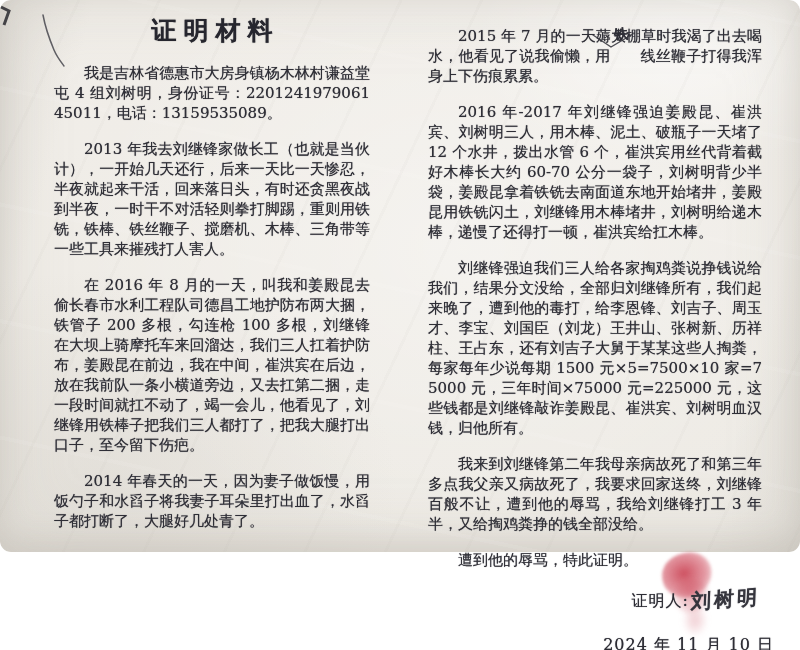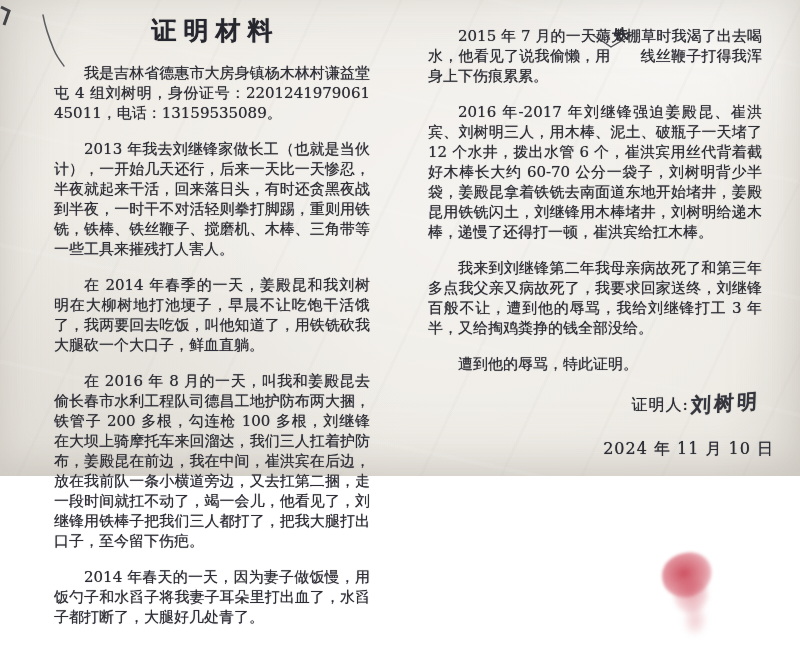--- a/index.html
+++ b/index.html
@@ -1,25 +1,26 @@
 <!DOCTYPE html>
 <html lang="zh"><head>
 <meta charset="utf-8">
 <style>
   html,body{margin:0;padding:0;}
   body{width:800px;height:650px;overflow:hidden;
        font-family:"DejaVu Serif","Liberation Serif",serif;}
-  .page{position:relative;width:800px;height:476px;
+  .page{position:relative;width:800px;height:552px;
     background:
       radial-gradient(ellipse 300px 180px at 85% 8%, rgba(255,255,255,0.55), transparent 70%),
       radial-gradient(ellipse 420px 300px at 12% 88%, rgba(188,183,175,0.22), transparent 72%),
       radial-gradient(ellipse 520px 420px at 58% 45%, rgba(255,255,255,0.35), transparent 75%),
       linear-gradient(105deg, rgba(198,194,187,0.30), transparent 10%, transparent 90%, rgba(198,194,187,0.28)),
       linear-gradient(#f1eee9, #edeae4);
     box-shadow: inset 0 0 70px rgba(176,171,162,0.28), inset 0 -12px 28px rgba(158,152,143,0.22);
+    border-radius: 11px;
   }
   .texture{position:absolute;inset:0;pointer-events:none;
     background:
       repeating-linear-gradient(115deg, transparent 0 70px, rgba(170,166,158,0.05) 70px 73px),
       repeating-linear-gradient(12deg, transparent 0 110px, rgba(255,255,255,0.07) 110px 114px);}
   .col{position:absolute;color:#2e2e36;}
   .col-left{left:38px;top:8px;width:348px;}
   .col-right{left:412px;top:10px;width:366px;}
   h1.title{margin:6px 0 13px;text-align:center;font-size:25px;font-weight:700;
     letter-spacing:7px;color:#26262e;text-indent:7px;
@@ -69,31 +70,31 @@
     <path d="M7,3 C9,14 13,26 18,38 C21,45 25,50 28,54" fill="none" stroke="#46464e" stroke-width="1.5" stroke-linecap="round" opacity="0.85"></path>
   </svg>
   <svg class="corner-mark" viewBox="0 0 14 22">
     <path d="M1,2 L9,6 L4,20" fill="none" stroke="#1e1e24" stroke-width="3" opacity="0.8"></path>
   </svg>
 
   <div class="col col-left">
     <h1 class="title">证明材料</h1>
     <p class="para">我是吉林省德惠市大房身镇杨木林村谦益堂屯 4 组刘树明，身份证号：220124197906145011，电话：13159535089。</p>
     <p class="para">2013 年我去刘继锋家做长工（也就是当伙计），一开始几天还行，后来一天比一天惨忍，半夜就起来干活，回来落日头，有时还贪黑夜战到半夜，一时干不对活轻则拳打脚踢，重则用铁铣，铁棒、铁丝鞭子、搅磨机、木棒、三角带等一些工具来摧残打人害人。</p>
-    <p class="para">在 2014 年春季的一天，姜殿昆和我刘树明在大柳树地打池埂子，早晨不让吃饱干活饿了，我两要回去吃饭，叫他知道了，用铁铣砍我大腿砍一个大口子，鲜血直躺。</p>
     <p class="para">在 2016 年 8 月的一天，叫我和姜殿昆去偷长春市水利工程队司德昌工地护防布两大捆，铁管子 200 多根，勾连枪 100 多根，刘继锋在大坝上骑摩托车来回溜达，我们三人扛着护防布，姜殿昆在前边，我在中间，崔洪宾在后边，放在我前队一条小横道旁边，又去扛第二捆，走一段时间就扛不动了，竭一会儿，他看见了，刘继锋用铁棒子把我们三人都打了，把我大腿打出口子，至今留下伤疤。</p>
     <p class="para">2014 年春天的一天，因为妻子做饭慢，用饭勺子和水舀子将我妻子耳朵里打出血了，水舀子都打断了，大腿好几处青了。</p>
 
   </div>
 
   <div class="col col-right">
     <p class="para"><span>2015 年 7 月的一天薅大棚草时我渴了出去喝水，他看见了说我偷懒，用</span><span class="ann-target"><svg class="caret-mark" viewBox="0 0 44 15">
             <path d="M2,1 L20,13 L42,0" fill="none" stroke="#3c3c44" stroke-width="1.4" stroke-linecap="round" opacity="0.9"></path>
           </svg><span class="ins-char">铁</span><span>线</span></span><span>丝鞭子打得我浑身上下伤痕累累。</span></p>
     <p class="para">2016 年-2017 年刘继锋强迫姜殿昆、崔洪宾、刘树明三人，用木棒、泥土、破瓶子一天堵了 12 个水井，拨出水管 6 个，崔洪宾用丝代背着截好木棒长大约 60-70 公分一袋子，刘树明背少半袋，姜殿昆拿着铁铣去南面道东地开始堵井，姜殿昆用铁铣闪土，刘继锋用木棒堵井，刘树明给递木棒，递慢了还得打一顿，崔洪宾给扛木棒。</p>
+    <p class="para">刘继锋强迫我们三人给各家掏鸡粪说挣钱说给我们，结果分文没给，全部归刘继锋所有，我们起来晚了，遭到他的毒打，给李恩锋、刘吉子、周玉才、李宝、刘国臣（刘龙）王井山、张树新、历祥柱、王占东，还有刘吉子大舅于某某这些人掏粪，每家每年少说每期 1500 元×5=7500×10 家=75000 元，三年时间×75000 元=225000 元，这些钱都是刘继锋敲诈姜殿昆、崔洪宾、刘树明血汉钱，归他所有。</p>
     <p class="para">我来到刘继锋第二年我母亲病故死了和第三年多点我父亲又病故死了，我要求回家送终，刘继锋百般不让，遭到他的辱骂，我给刘继锋打工 3 年半，又给掏鸡粪挣的钱全部没给。</p>
     <p class="para">遭到他的辱骂，特此证明。</p>
 
     <div class="sig-row">
       <span class="sig-label">证明人:</span>
       <span class="sig-name">刘树明</span>
     </div>
 
     <div class="date-line">2024 年 11 月 10 日</div>
   </div>

